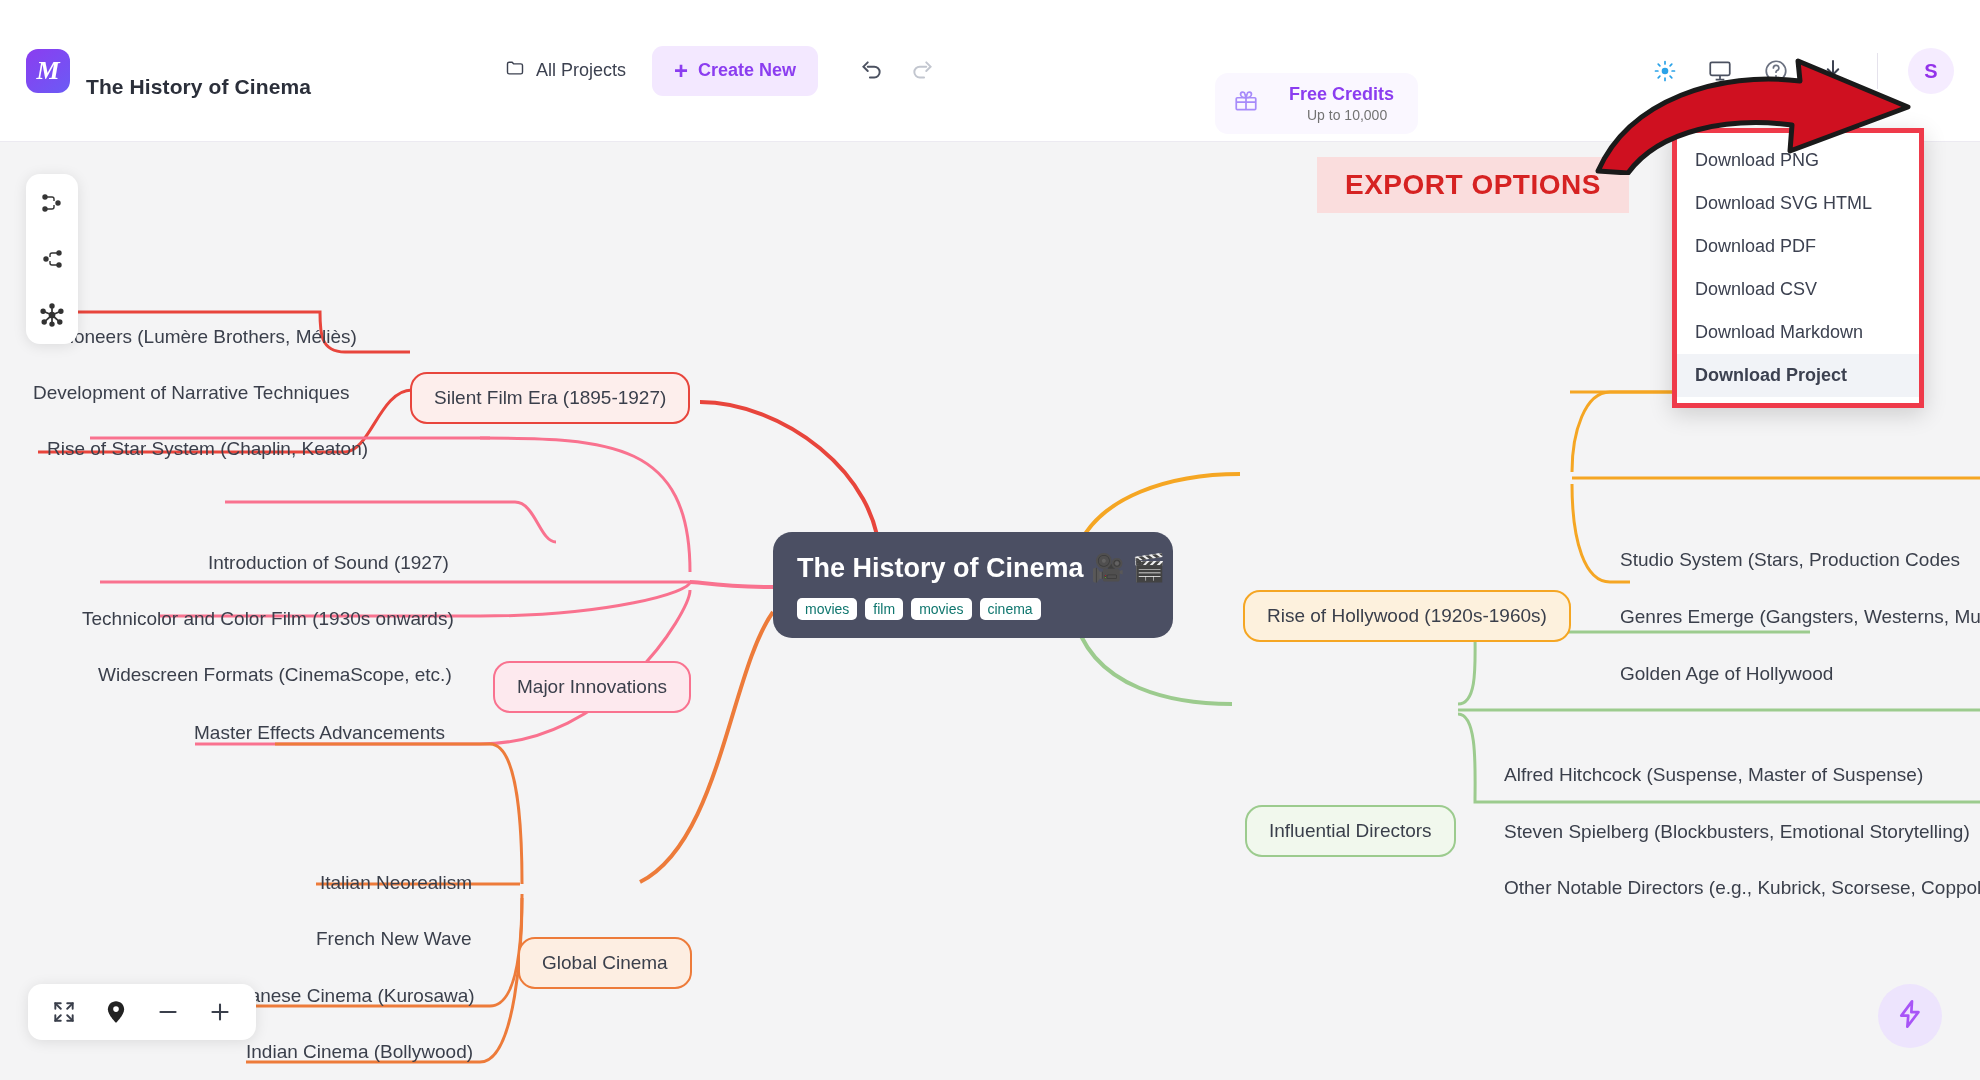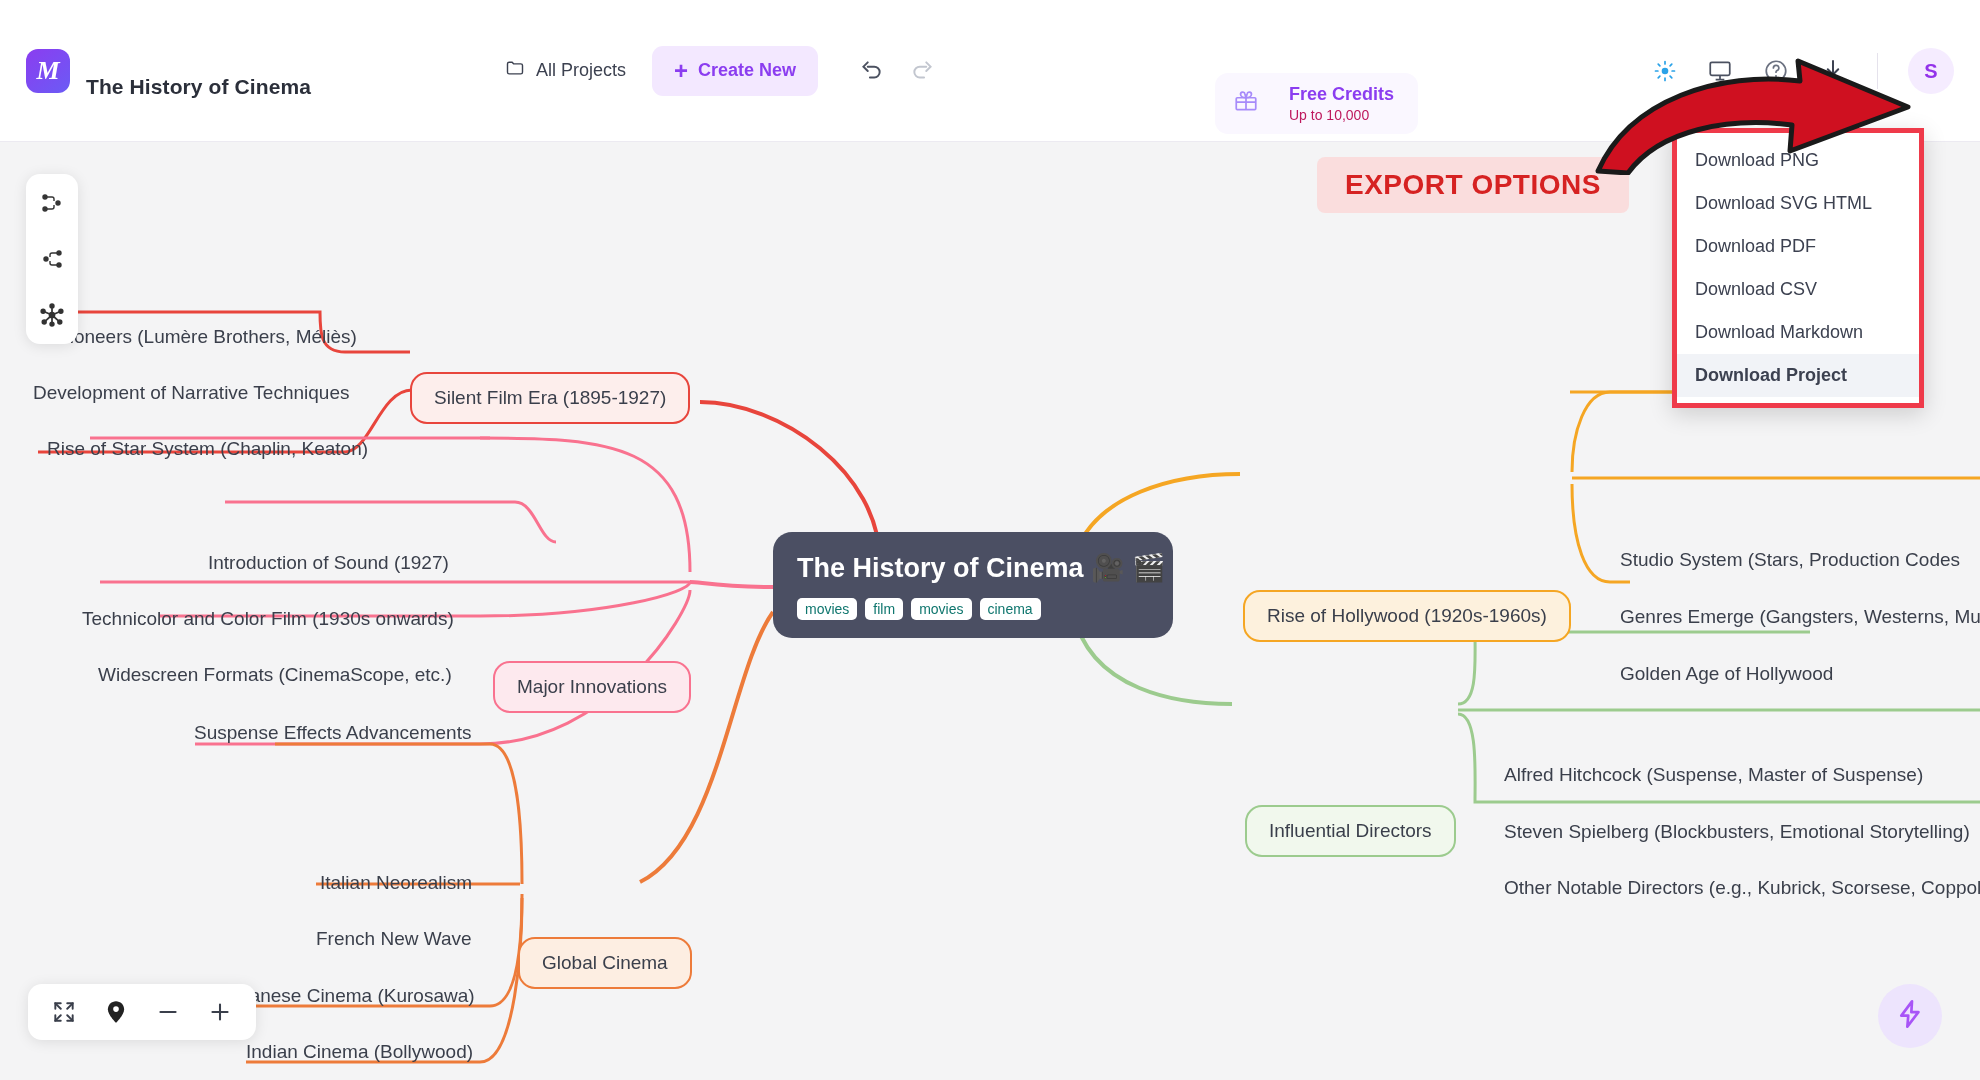--- a/index.html
+++ b/index.html
@@ -46,21 +46,21 @@
   .undo-redo { display: flex; align-items: center; gap: 26px; margin-left: 14px; }
   .icon-btn { cursor: pointer; display: flex; align-items: center; justify-content: center; }
 
   .credits {
     position: absolute; left: 1215px; top: 73px;
     display: flex; align-items: center; gap: 30px;
     background: #faf7ff; border-radius: 13px;
     padding: 10px 24px 10px 18px; cursor: pointer;
   }
   .credits-title { font-size: 18px; color: #8b3df0; font-weight: bold; line-height: 1.25; }
-  .credits-sub { font-size: 14px; color: #be185d; line-height: 1.3; }
+  .credits-sub { font-size: 14px; color: #737373; line-height: 1.3; margin-left: 18px; }
 
   .header-right {
     position: absolute; right: 26px; top: 0; height: 142px;
     display: flex; align-items: center; gap: 30px;
   }
   .divider-v { width: 1px; height: 36px; background: #e5e2ec; }
   .avatar {
     width: 46px; height: 46px; border-radius: 50%;
     background: #f5ecff; color: #9333ea;
     display: flex; align-items: center; justify-content: center;
@@ -130,21 +130,21 @@
     width: 64px; height: 64px; border-radius: 50%;
     background: #ede4fd; display: flex; align-items: center; justify-content: center;
     cursor: pointer; z-index: 20;
   }
 
   
   .export-label {
     position: absolute; left: 1317px; top: 157px;
     background: #fadddd; color: #d62222;
     font-size: 28px; font-weight: bold; letter-spacing: .5px;
-    padding: 12px 28px; border-radius: 8px; z-index: 60;
+    padding: 12px 28px; border-radius: 0; z-index: 60;
   }
   .big-arrow { position: absolute; left: 1590px; top: 55px; z-index: 61; }
 
   
   .export-menu {
     position: absolute; left: 1672px; top: 128px;
     width: 252px; background: #ffffff;
     border: 5px solid #ef3a4a;
     box-shadow: 0 6px 22px rgba(0,0,0,.16);
     z-index: 55; padding: 6px 0;
@@ -301,21 +301,21 @@
 
     <div class="node branch" style="left:410px; top:230px; border-color:#e8453c; background:#fdeeec;">Silent Film Era (1895-1927)</div>
     <div class="leaf" style="left:57px; top:184px;">Pioneers (Lumère Brothers, Méliès)</div>
     <div class="leaf" style="left:33px; top:240px;">Development of Narrative Techniques</div>
     <div class="leaf" style="left:47px; top:296px;">Rise of Star System (Chaplin, Keaton)</div>
 
     <div class="node branch" style="left:493px; top:519px; border-color:#f9728f; background:#fde9ee;">Major Innovations</div>
     <div class="leaf" style="left:208px; top:410px;">Introduction of Sound (1927)</div>
     <div class="leaf" style="left:82px; top:466px;">Technicolor and Color Film (1930s onwards)</div>
     <div class="leaf" style="left:98px; top:522px;text-align:center;">Widescreen Formats (CinemaScope, etc.)</div>
-    <div class="leaf" style="left:194px; top:580px;">Suspense Effects Advancements</div>
+    <div class="leaf" style="left:194px; top:580px;">Master Effects Advancements</div>
 
     <div class="node branch" style="left:518px; top:795px; border-color:#ed7b3a; background:#fdeee2;">Global Cinema</div>
     <div class="leaf" style="left:320px; top:730px;">Italian Neorealism</div>
     <div class="leaf" style="left:316px; top:786px;">French New Wave</div>
     <div class="leaf" style="left:219px; top:843px;">Japanese Cinema (Kurosawa)</div>
     <div class="leaf" style="left:246px; top:899px;">Indian Cinema (Bollywood)</div>
 
     <div class="node branch" style="left:1243px; top:448px; border-color:#f5a623; background:#fdf1dd;">Rise of Hollywood (1920s-1960s)</div>
     <div class="leaf" style="left:1620px; top:407px;">Studio System (Stars, Production Codes</div>
     <div class="leaf" style="left:1620px; top:464px;">Genres Emerge (Gangsters, Westerns, Mus</div>

